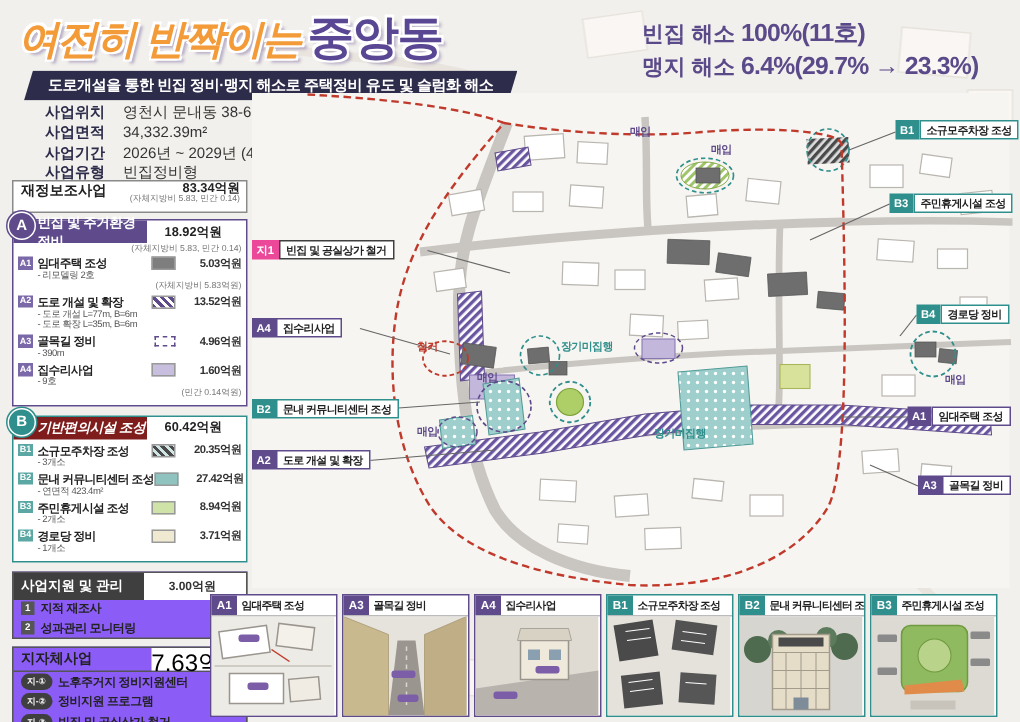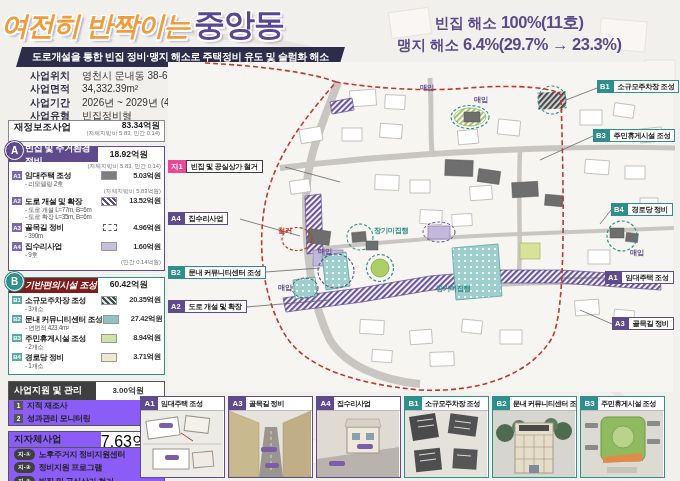--- a/index.html
+++ b/index.html
@@ -2,35 +2,35 @@
 <html><head>
 <meta charset="utf-8">
 <style>
   html,body{margin:0;padding:0;}
   body{font-family:"Liberation Sans","DejaVu Sans",sans-serif;}
   .page{position:relative;width:680px;height:481px;background:#f2f0ec;overflow:hidden;}
   .abs{position:absolute;}
   svg{display:block;}
 
   
-  .title{position:absolute;left:1px;top:4px;white-space:nowrap;}
+  .title{position:absolute;left:12px;top:4px;white-space:nowrap;}
   .title .t1{font-size:27px;font-weight:900;font-style:italic;letter-spacing:-1px;color:#f29b38;
     text-shadow:-1.5px -1.5px 0 #fff,1.5px -1.5px 0 #fff,-1.5px 1.5px 0 #fff,1.5px 1.5px 0 #fff,3px 3px 2px rgba(90,70,140,.4);}
   .title .t2{font-size:31px;font-weight:900;letter-spacing:-1px;color:#5a4794;
     text-shadow:-1.5px -1.5px 0 #fff,1.5px -1.5px 0 #fff,-1.5px 1.5px 0 #fff,1.5px 1.5px 0 #fff,3px 3px 2px rgba(90,70,140,.35);}
   .subtitle{position:absolute;left:16px;top:47px;background:#2d2c4a;color:#fff;font-size:10px;font-weight:bold;
     padding:3px 16px;clip-path:polygon(6px 0,100% 0,calc(100% - 6px) 100%,0 100%);letter-spacing:-0.3px;}
   .info{position:absolute;left:30px;top:69px;font-size:10px;line-height:13.4px;white-space:nowrap;}
   .info .lbl{display:inline-block;width:52px;font-weight:bold;color:#2d2c4a;}
   .info .val{color:#333;}
   .budget{position:absolute;left:200px;top:69px;font-size:10px;white-space:nowrap;}
   .budget .brow1{font-weight:bold;color:#2d2c4a;line-height:13px;}
   .budget .btotal{color:#333;margin-left:6px;}
   .budget .bsub{font-size:9px;color:#444;padding-left:26px;line-height:12.4px;}
-  .stats{position:absolute;left:397px;top:12px;color:#5b4a8a;white-space:nowrap;line-height:21px;text-align:center;}
+  .stats{position:absolute;left:428px;top:12px;color:#5b4a8a;white-space:nowrap;line-height:21px;}
   .stats .sp{font-size:14.5px;font-weight:600;}
   .stats .sv{font-size:16.5px;font-weight:800;letter-spacing:-0.5px;}
 
   
   .sidebar{position:absolute;left:8px;top:120px;width:157px;}
   .sbox{background:#fff;border:1px solid #8a8a8a;box-sizing:border-box;}
   .subsidy{height:22px;display:flex;align-items:flex-start;margin-bottom:4px;}
   .subsidy .sl{flex:1;font-size:9.5px;font-weight:bold;color:#222;padding-left:5px;}
   .subsidy .sr{text-align:right;padding-right:4px;}
   .subsidy .srv{font-size:8.5px;font-weight:bold;color:#222;line-height:9px;}

